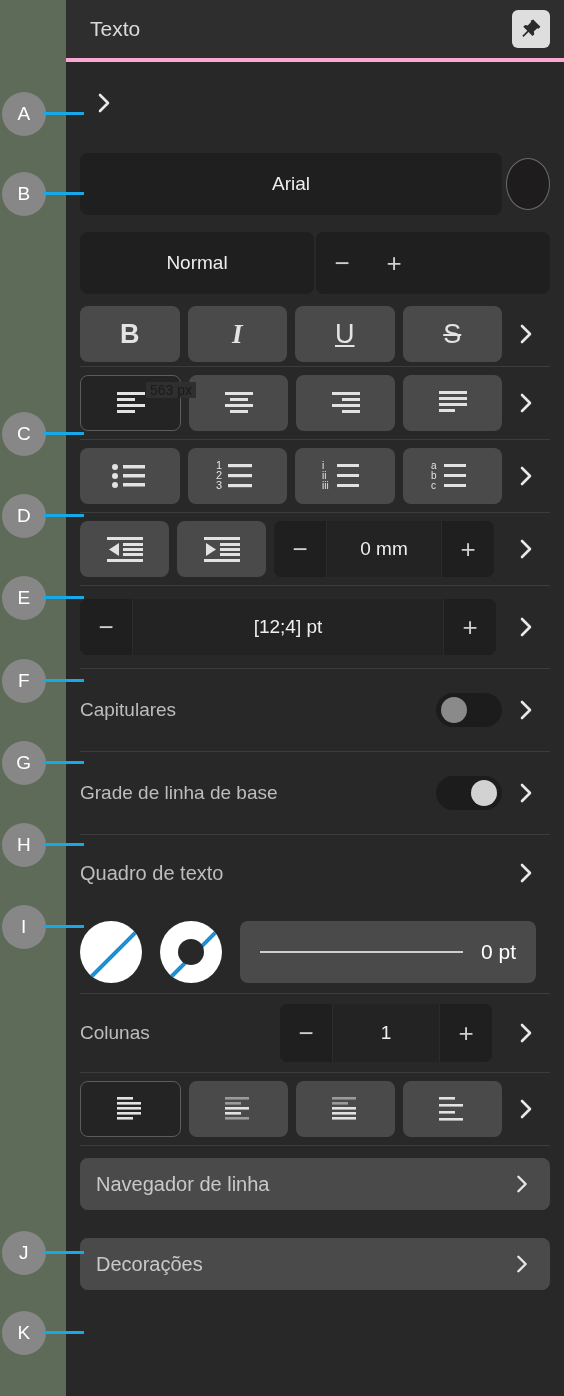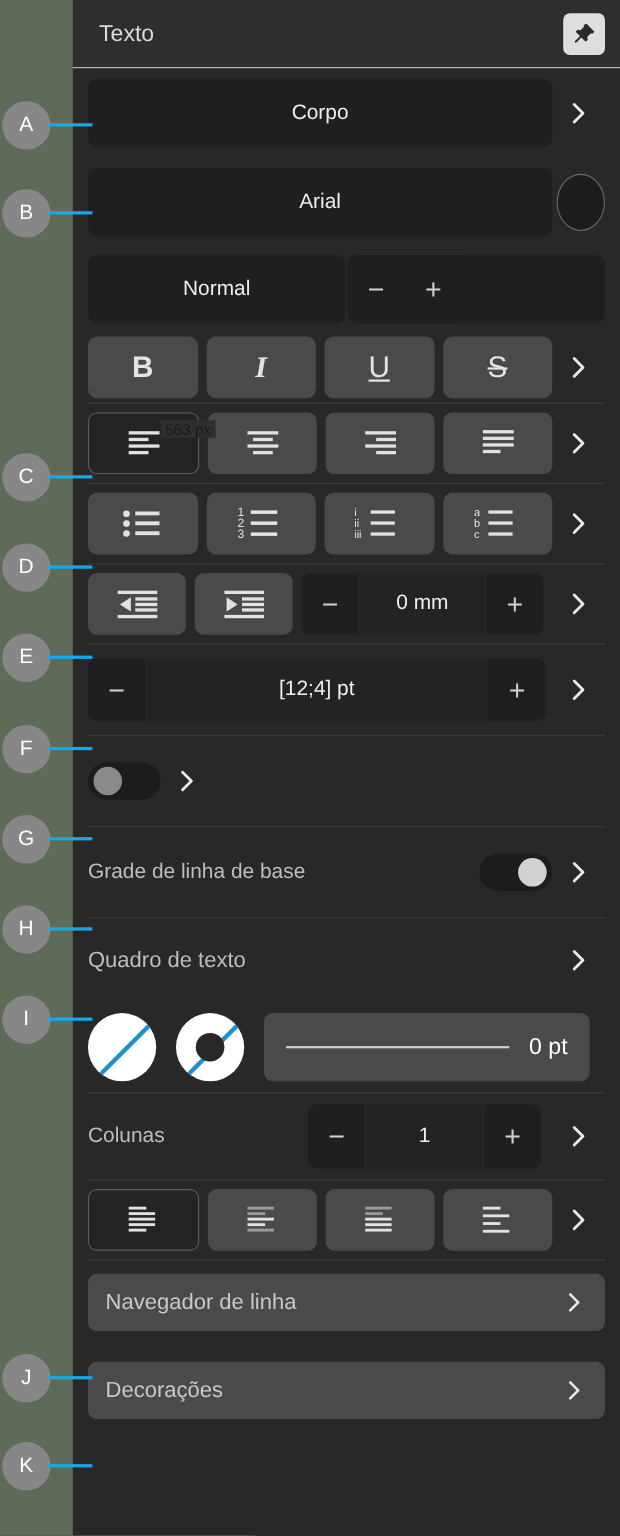--- a/index.html
+++ b/index.html
@@ -22,21 +22,21 @@
   .marker .lead { position: absolute; left: 44px; top: 20px; width: 40px; height: 3px; background: #17a8e8; }
 
   
   .panel {
     position: absolute; left: 66px; top: 0; width: 498px; height: 1396px;
     background: #282828; color: #d8d8d8;
   }
   .titlebar {
     height: 62px; background: #2e2e2e; display: flex; align-items: center;
     padding: 0 14px 0 24px; justify-content: space-between;
-    border-bottom: 1px solid #f9a8d4;
+    border-bottom: 4px solid #f9a8d4;
   }
   .title { font-size: 21px; color: #dadada; }
   .pin-btn {
     width: 38px; height: 38px; border-radius: 6px; background: #dedede;
     display: flex; align-items: center; justify-content: center;
   }
 
   .body { padding: 0 0 0 0; }
   .row { display: flex; align-items: center; padding: 0 14px 0 14px; }
   .sep { height: 1px; background: #3c3c3c; margin: 0 14px; }
@@ -174,21 +174,20 @@
       <div class="pin-btn">
         <svg width="24" height="24" viewBox="0 0 24 24" aria-hidden="true">
           <path d="M14.2 2.6l7.2 7.2-1.9 1.9-1.3-.5-3.4 3.4.5 2.6-1.8 1.8-4-4-5 5-1.2-1.2 5-5-4-4 1.8-1.8 2.6.5 3.4-3.4-.5-1.3z" fill="#2b2b2b"></path>
         </svg>
       </div>
     </div>
 
     <div class="body">
 
       <div class="row" style="height:82px">
-        <div class="pill">Corpo</div>
         <div class="chev">
           <svg width="22" height="22" viewBox="0 0 22 22">
               <path d="M7 3l8 8-8 8" fill="none" stroke="#e8e8e8" stroke-width="2.6" stroke-linecap="round" stroke-linejoin="round"></path>
             </svg>
         </div>
       </div>
 
       <div class="row" style="height:80px">
         <div class="pill">Arial</div>
         <div class="chev" style="padding:0">
@@ -388,20 +387,21 @@
         <div class="chev">
           <svg width="22" height="22" viewBox="0 0 22 22">
               <path d="M7 3l8 8-8 8" fill="none" stroke="#e8e8e8" stroke-width="2.6" stroke-linecap="round" stroke-linejoin="round"></path>
             </svg>
         </div>
       </div>
 
       <div class="sep"></div>
 
       <div class="row" style="height:82px">
+        <div class="label" style="flex:1">Capitulares</div>
         <div class="toggle off">
             <div class="knob"></div>
           </div>
         <div class="chev">
           <svg width="22" height="22" viewBox="0 0 22 22">
               <path d="M7 3l8 8-8 8" fill="none" stroke="#e8e8e8" stroke-width="2.6" stroke-linecap="round" stroke-linejoin="round"></path>
             </svg>
         </div>
       </div>
 

